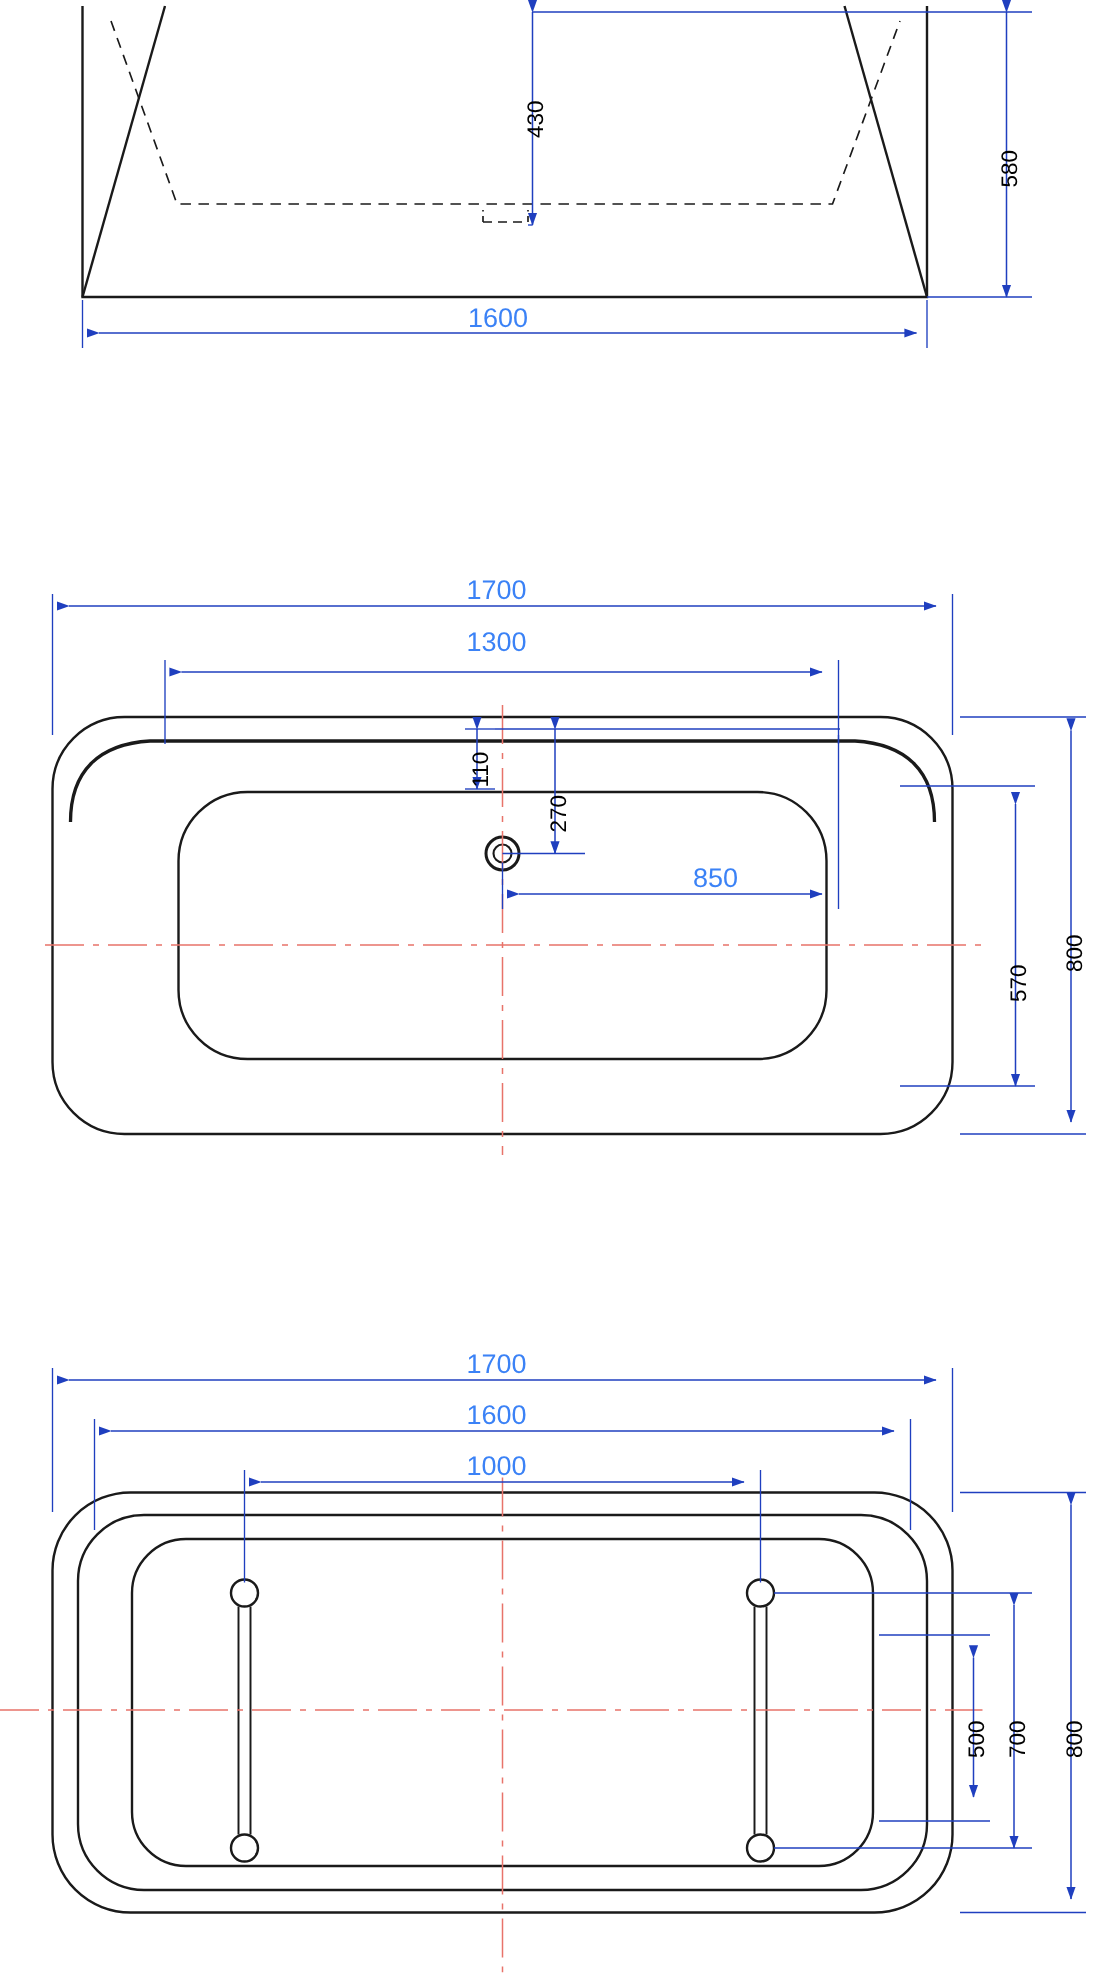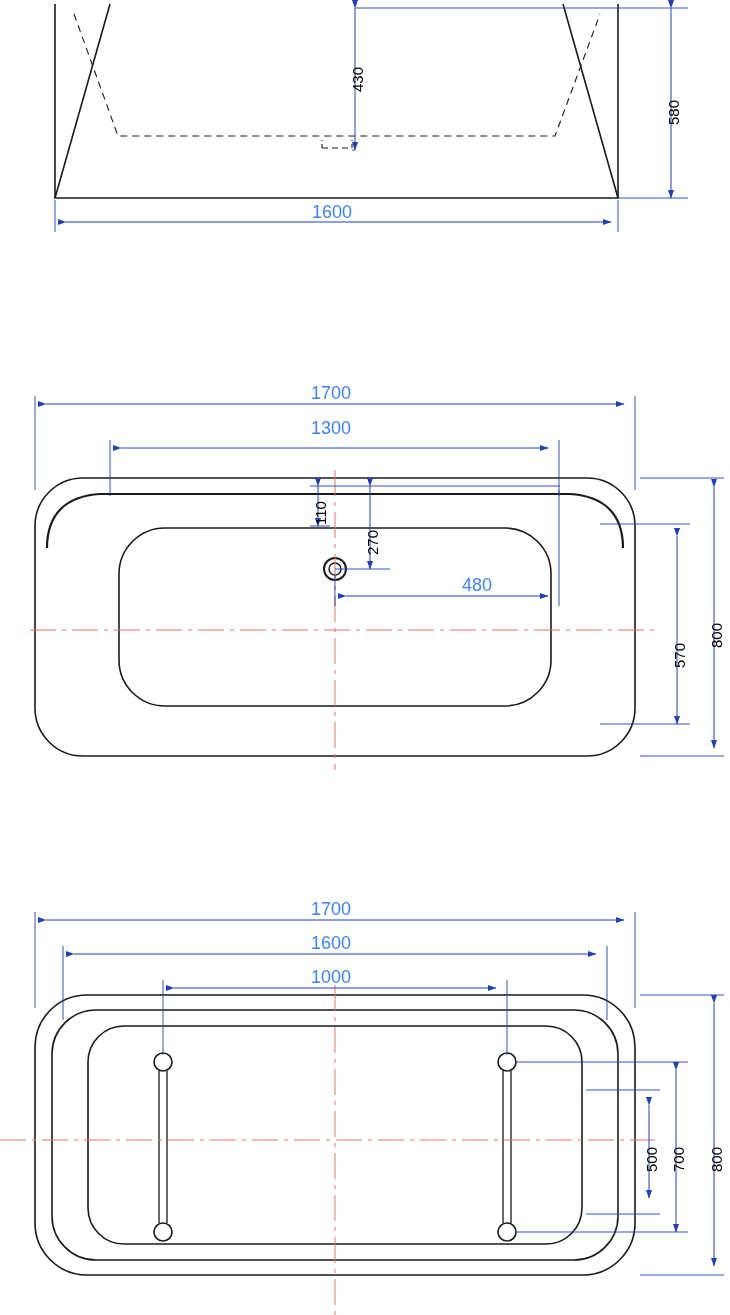--- a/index.html
+++ b/index.html
@@ -133,21 +133,21 @@
 </svg>
 
 <div class="vlbl" style="left:349px;top:92px;">430</div>
 <div class="vlbl" style="left:665px;top:125px;">580</div>
 <div class="lbl" style="left:312px;top:202px;">1600</div>
 
 <div class="lbl" style="left:311px;top:383px;">1700</div>
 <div class="lbl" style="left:311px;top:418px;">1300</div>
 <div class="vlbl" style="left:312px;top:525px;">110</div>
 <div class="vlbl" style="left:364px;top:555px;">270</div>
-<div class="lbl" style="left:462px;top:575px;">480</div>
+<div class="lbl" style="left:462px;top:575px;">850</div>
 <div class="vlbl" style="left:671px;top:668px;">570</div>
 <div class="vlbl" style="left:708px;top:648px;">800</div>
 
 <div class="lbl" style="left:311px;top:899px;">1700</div>
 <div class="lbl" style="left:311px;top:933px;">1600</div>
 <div class="lbl" style="left:311px;top:967px;text-align:center;">1000</div>
 <div class="vlbl" style="left:643px;top:1172px;">500</div>
 <div class="vlbl" style="left:670px;top:1172px;">700</div>
 <div class="vlbl" style="left:708px;top:1172px;">800</div>
 

